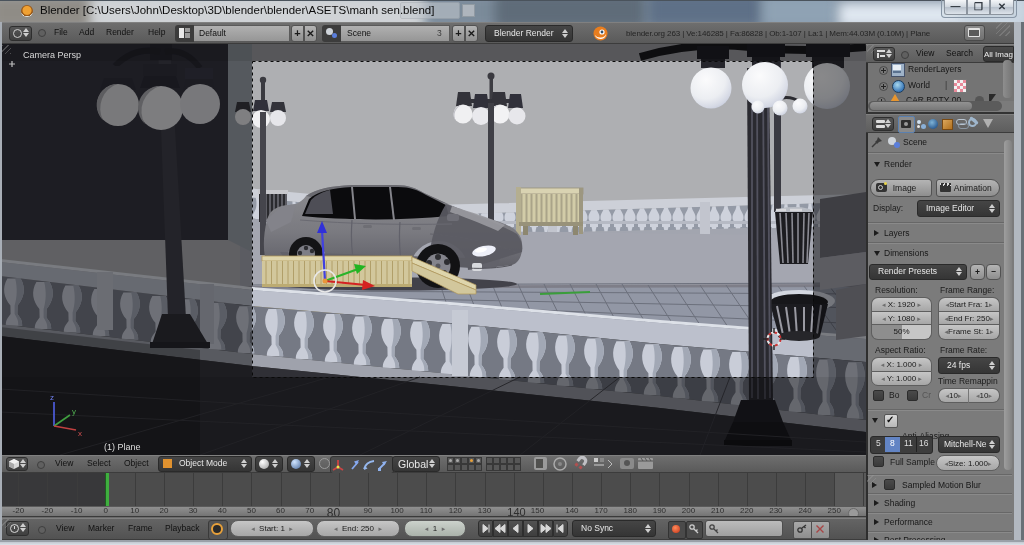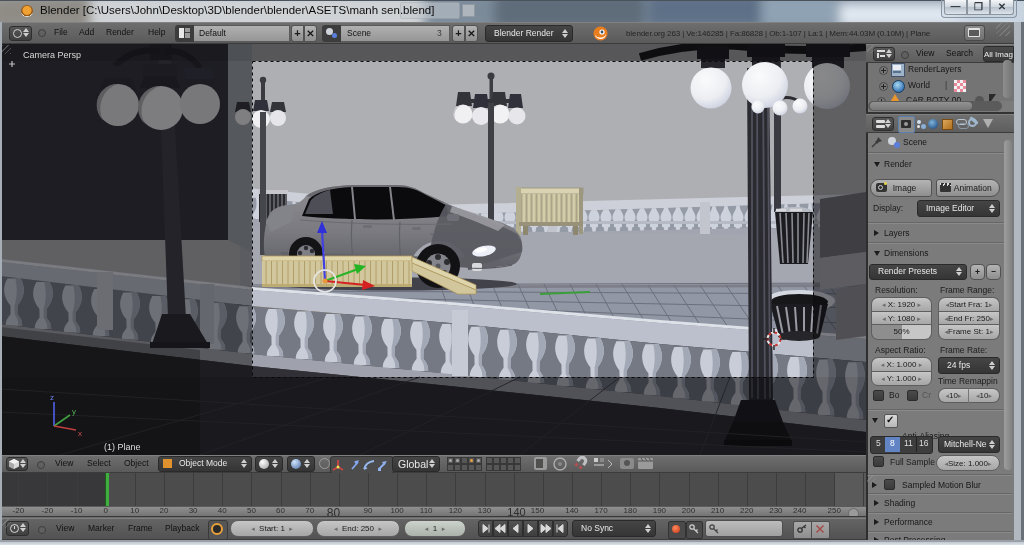--- a/index.html
+++ b/index.html
@@ -698,21 +698,21 @@
       <div class="t" style="left:501.7px;top:-1px;width:24px;text-align:right;font-size:11px;color:#2e2e2e;">140</div>
       <div class="t" style="left:530.8px;top:-1px;width:24px;font-size:8px;color:#2e2e2e;">150</div>
       <div class="t" style="left:559.9px;top:-1px;width:24px;text-align:center;font-size:8px;color:#2e2e2e;">140</div>
       <div class="t" style="left:589.1px;top:-1px;width:24px;text-align:center;font-size:8px;color:#2e2e2e;">170</div>
       <div class="t" style="left:618.2px;top:-1px;width:24px;text-align:center;font-size:8px;color:#2e2e2e;">180</div>
       <div class="t" style="left:647.4px;top:-1px;width:24px;text-align:center;font-size:8px;color:#2e2e2e;">190</div>
       <div class="t" style="left:676.5px;top:-1px;width:24px;text-align:center;font-size:8px;color:#2e2e2e;">200</div>
       <div class="t" style="left:705.6px;top:-1px;width:24px;text-align:center;font-size:8px;color:#2e2e2e;">210</div>
       <div class="t" style="left:734.8px;top:-1px;width:24px;text-align:center;font-size:8px;color:#2e2e2e;">220</div>
       <div class="t" style="left:763.9px;top:-1px;width:24px;text-align:center;font-size:8px;color:#2e2e2e;">230</div>
-      <div class="t" style="left:793.1px;top:-1px;width:24px;text-align:left;font-size:8px;color:#2e2e2e;">240</div>
+      <div class="t" style="left:793.1px;top:-1px;width:24px;text-align:center;font-size:8px;color:#2e2e2e;">240</div>
       <div class="t" style="left:822.2px;top:-1px;width:24px;text-align:center;font-size:8px;color:#2e2e2e;">250</div>
       <div class="abs" style="left:848px;top:1px;width:9px;height:9px;border-radius:50%;background:#9a9a9a;border:1px solid #6a6a6a;"></div>
     </div>
 
 <div class="hdr" style="top:518px;width:866px;height:22px;background:linear-gradient(#646464,#525252);"></div>
 <div id="thdr">
   <div class="ebtn" style="left:6px;top:521px;"></div>
   <div class="abs" style="left:10px;top:524px;width:9px;height:9px;border-radius:50%;border:1.3px solid #d8d8d8;box-sizing:border-box;"></div>
   <div class="abs" style="left:14px;top:526px;width:1px;height:3px;background:#d8d8d8;"></div>
   <div class="arr" style="left:20px;top:522px;"></div>

